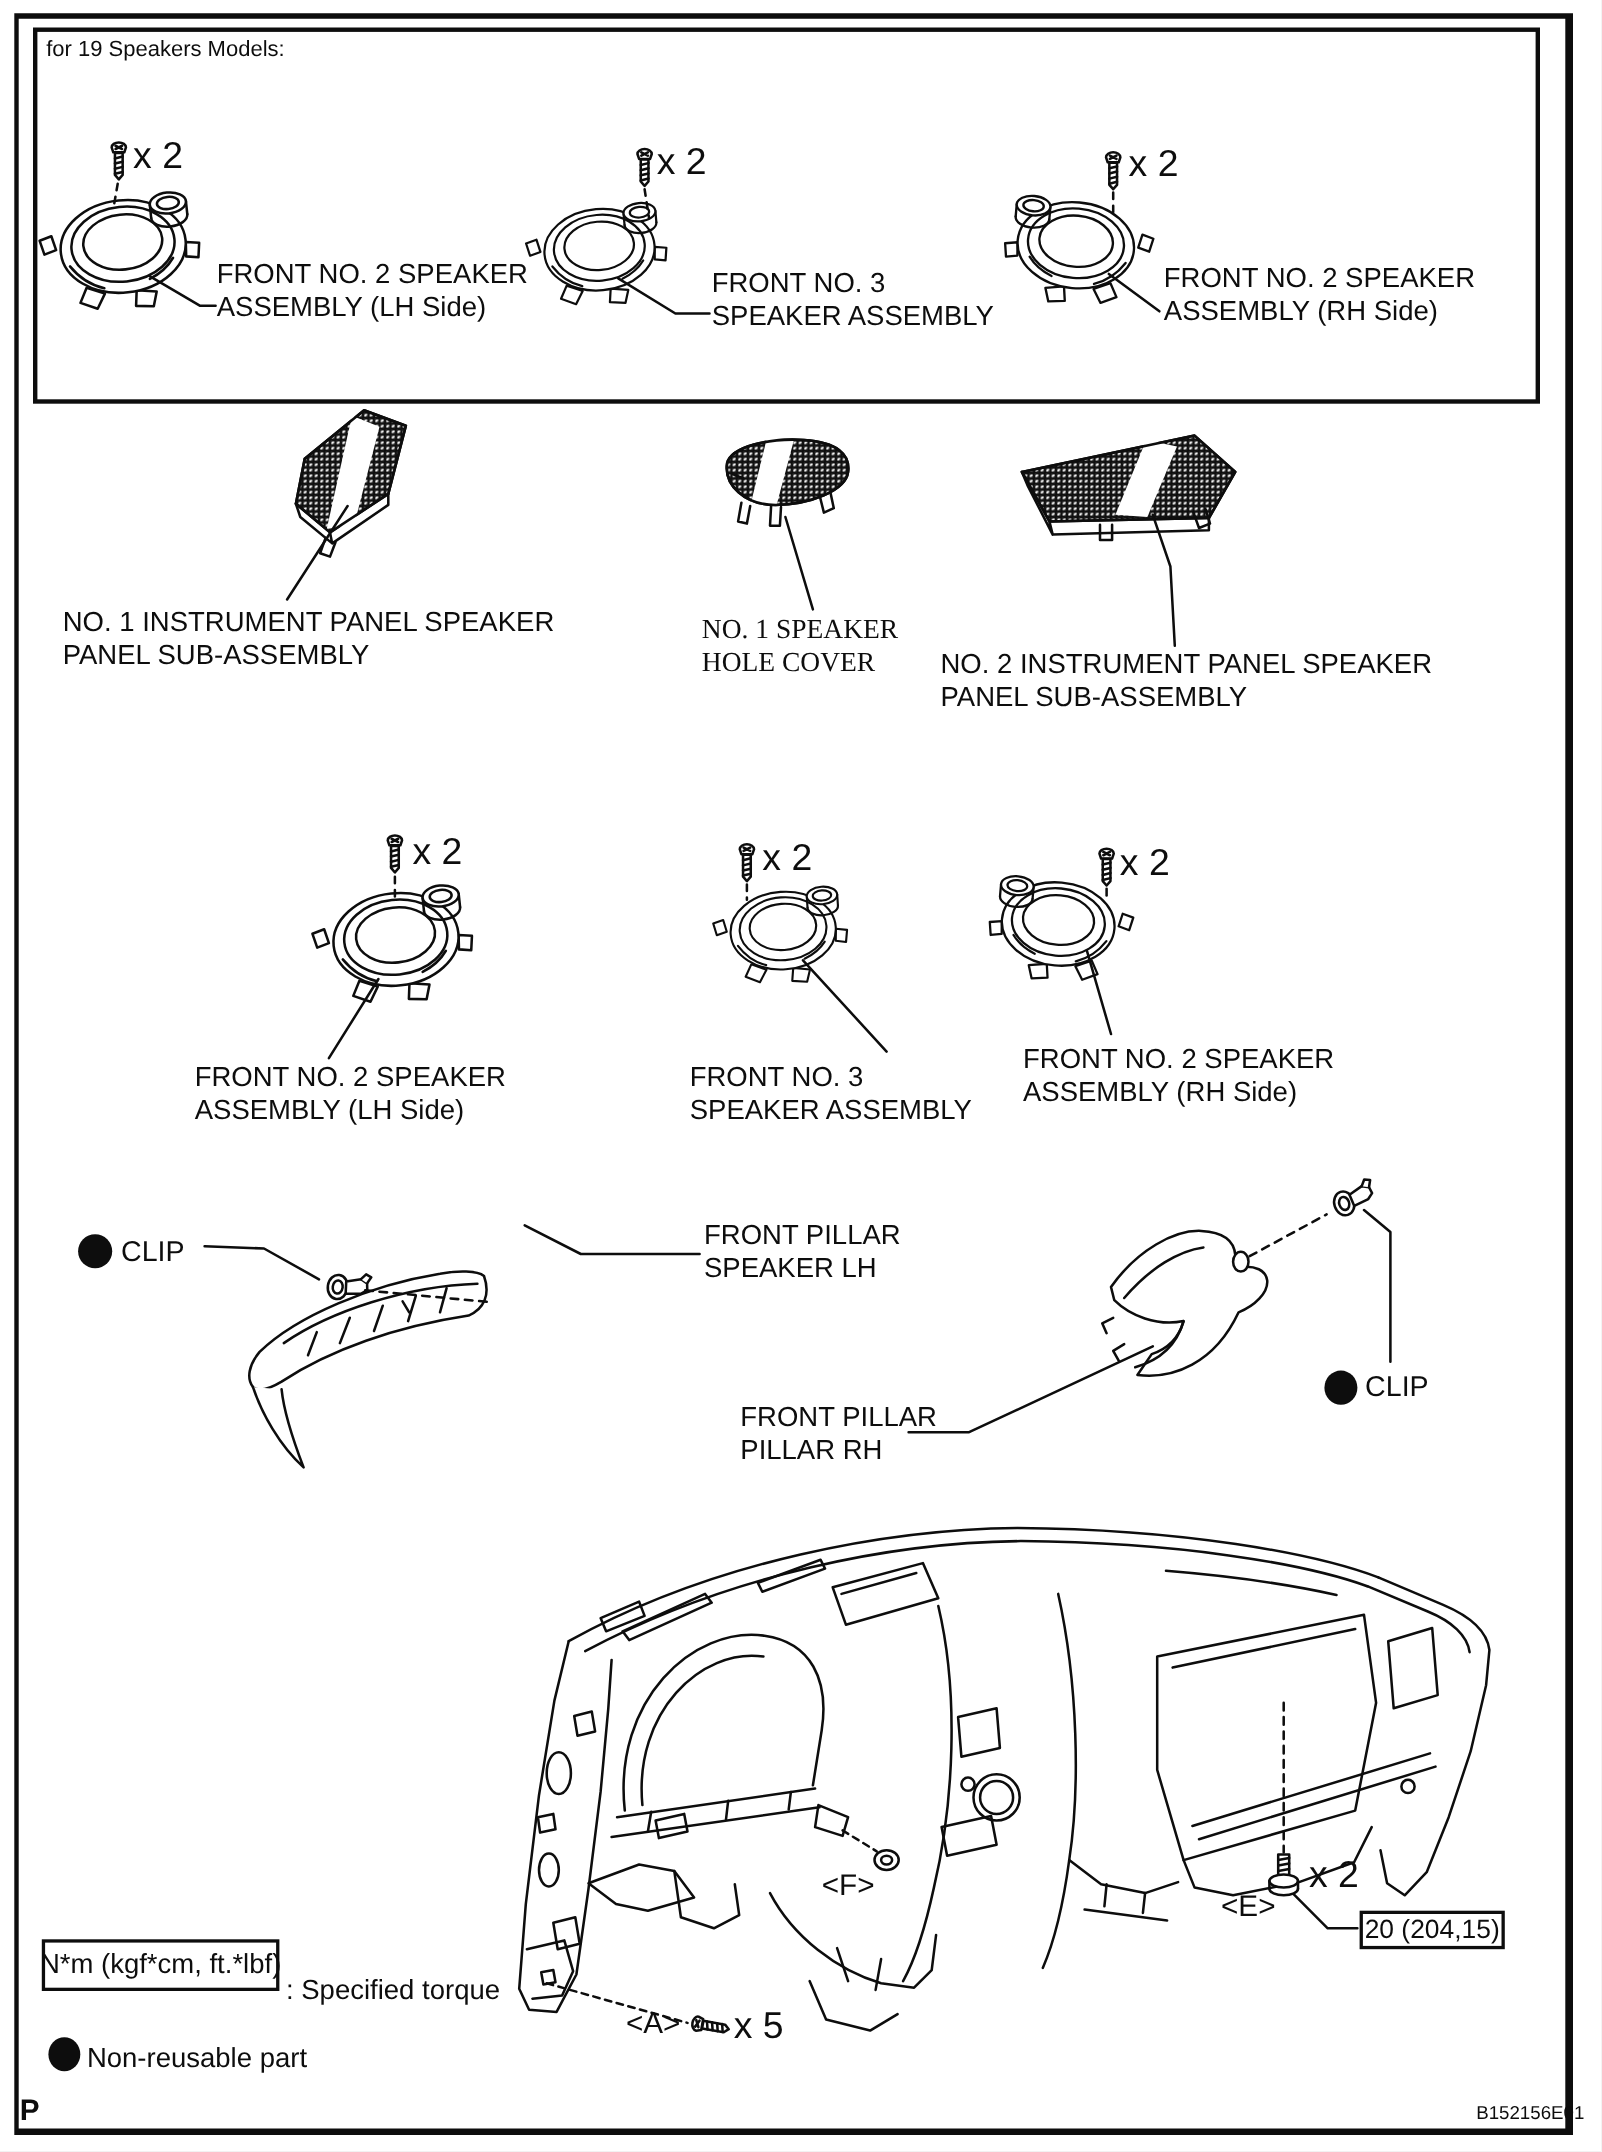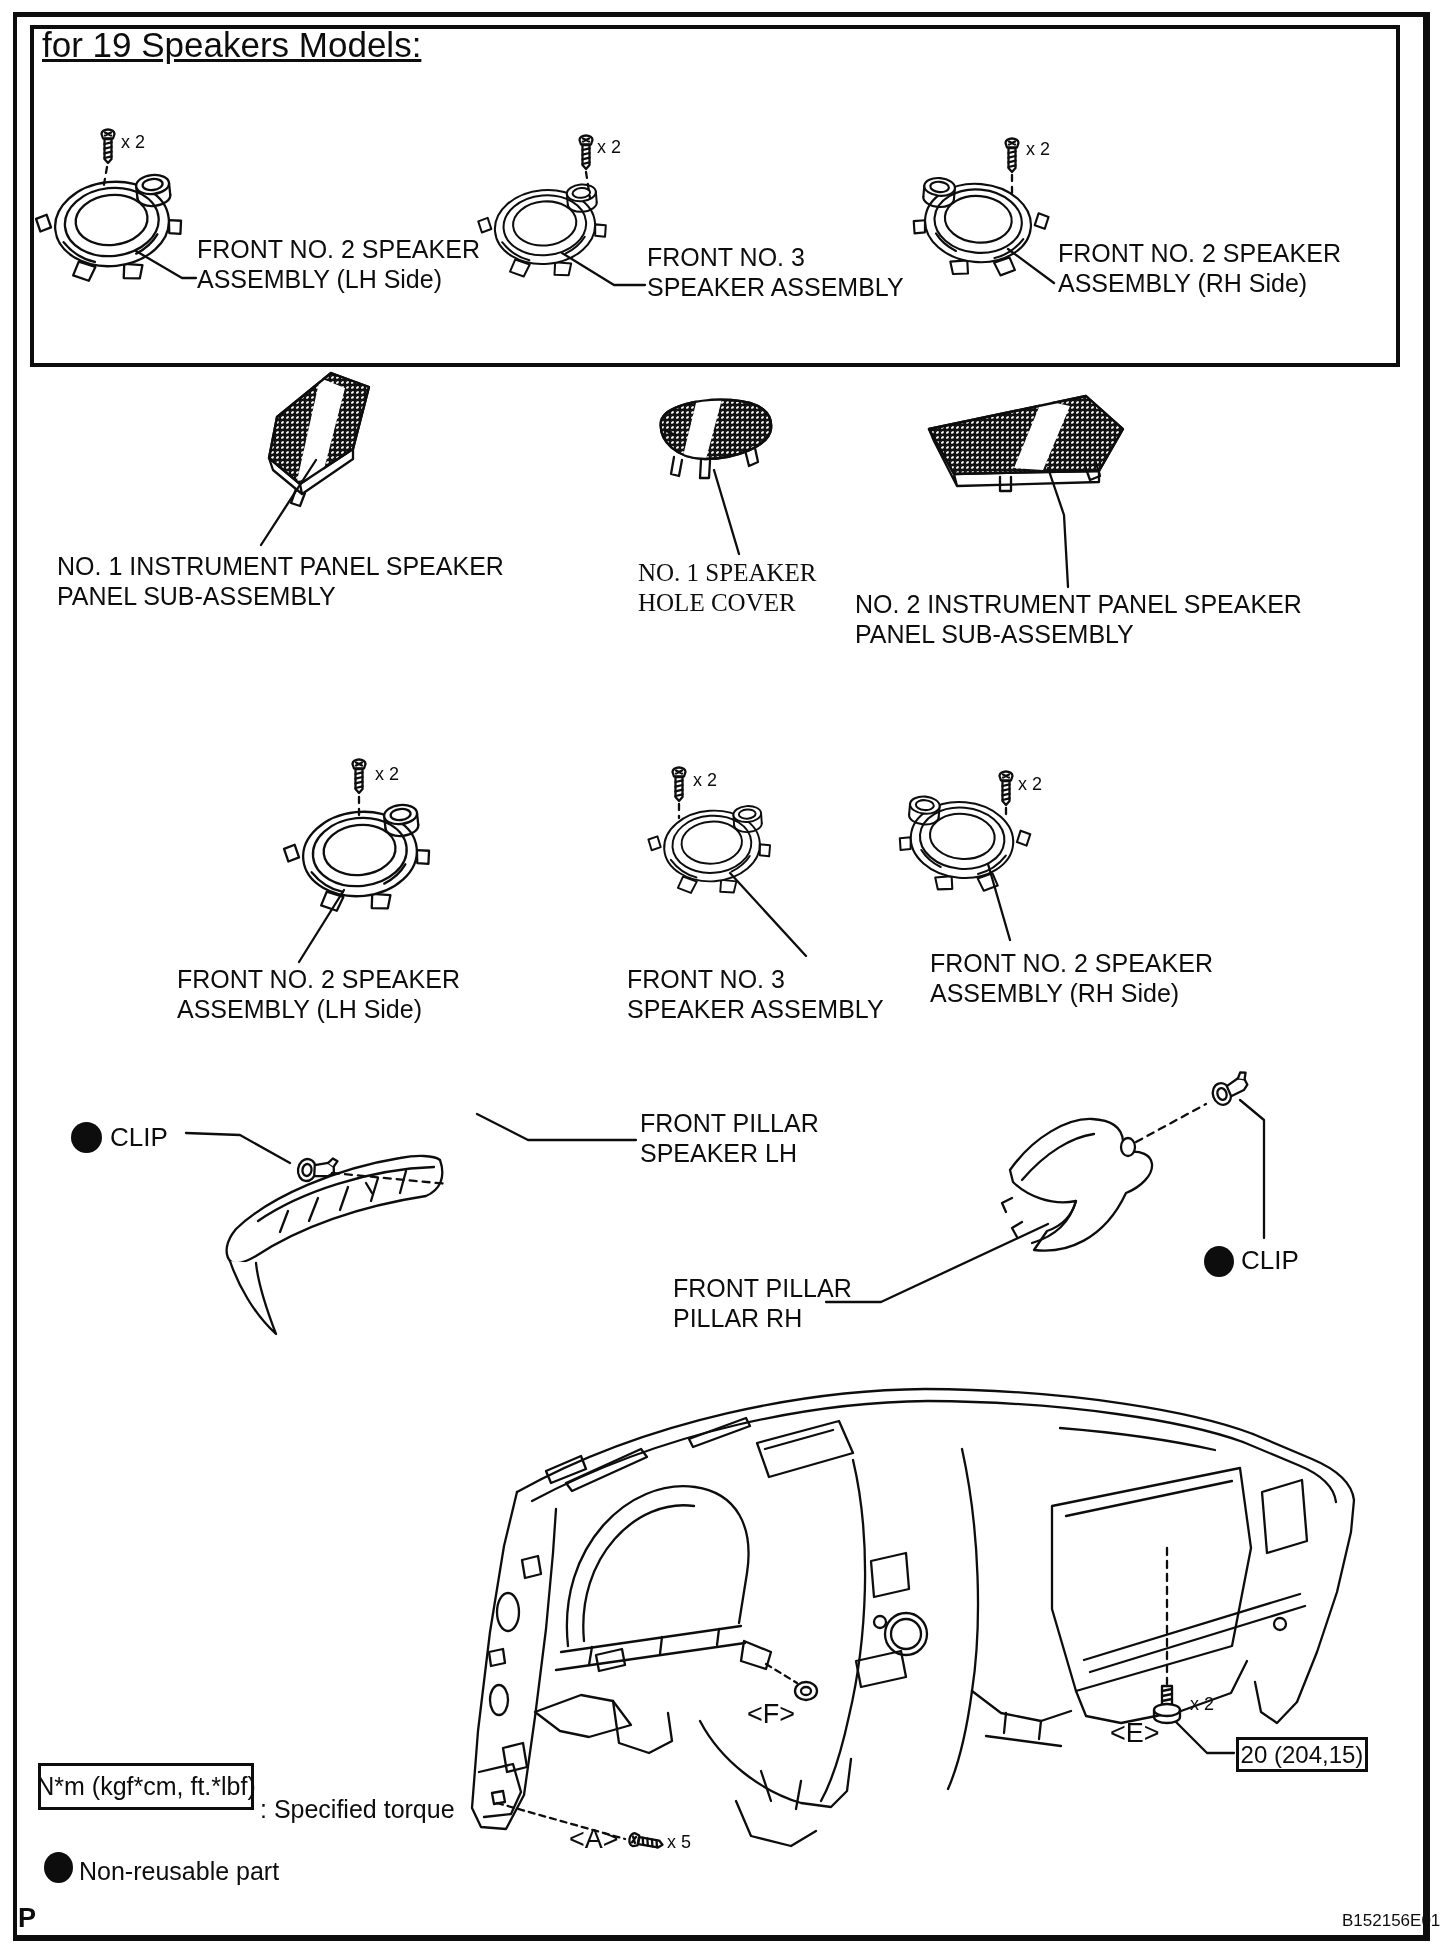--- a/index.html
+++ b/index.html
@@ -4,23 +4,23 @@
 <style>
   html,body{margin:0;padding:0;background:#e8e8e8;}
   .page{position:relative;width:1456px;height:1956px;background:#ffffff;overflow:hidden;
         font-family:"Liberation Sans", sans-serif;color:#0d0d0d;}
   .frame{position:absolute;left:13px;top:12px;width:1417px;height:1929px;box-sizing:border-box;
          border-style:solid;border-color:#0d0d0d;border-width:5px 7px 6px 4px;}
   .topbox{position:absolute;left:30px;top:25px;width:1370px;height:342px;box-sizing:border-box;
           border:4px solid #0d0d0d;}
   .art{position:absolute;left:0;top:0;}
   .cap{position:absolute;white-space:nowrap;font-size:25px;line-height:30px;}
-  .title{font-size:35px;text-decoration:underline;}
+  .title{font-size:20px;}
   .lbl span{display:block;}
-  .qty{font-size:18px;}
+  .qty{font-size:34px;}
   .callout{font-size:27px;}
   .bullet{position:absolute;background:#0d0d0d;border-radius:50%;}
   .b-l{left:71px;top:1122px;width:31px;height:31px;}
   .b-r{left:1204px;top:1246px;width:30px;height:31px;}
   .b-n{left:44px;top:1852px;width:29px;height:31px;}
   .tqbox{position:absolute;box-sizing:border-box;border:3px solid #0d0d0d;text-align:center;
          display:flex;align-items:center;justify-content:center;white-space:nowrap;}
   .tq-spec{left:1236px;top:1737px;width:132px;height:35px;font-size:24px;}
   .tq-leg{left:38px;top:1763px;width:216px;height:47px;font-size:25px;}
   .fig{font-size:17px;}

